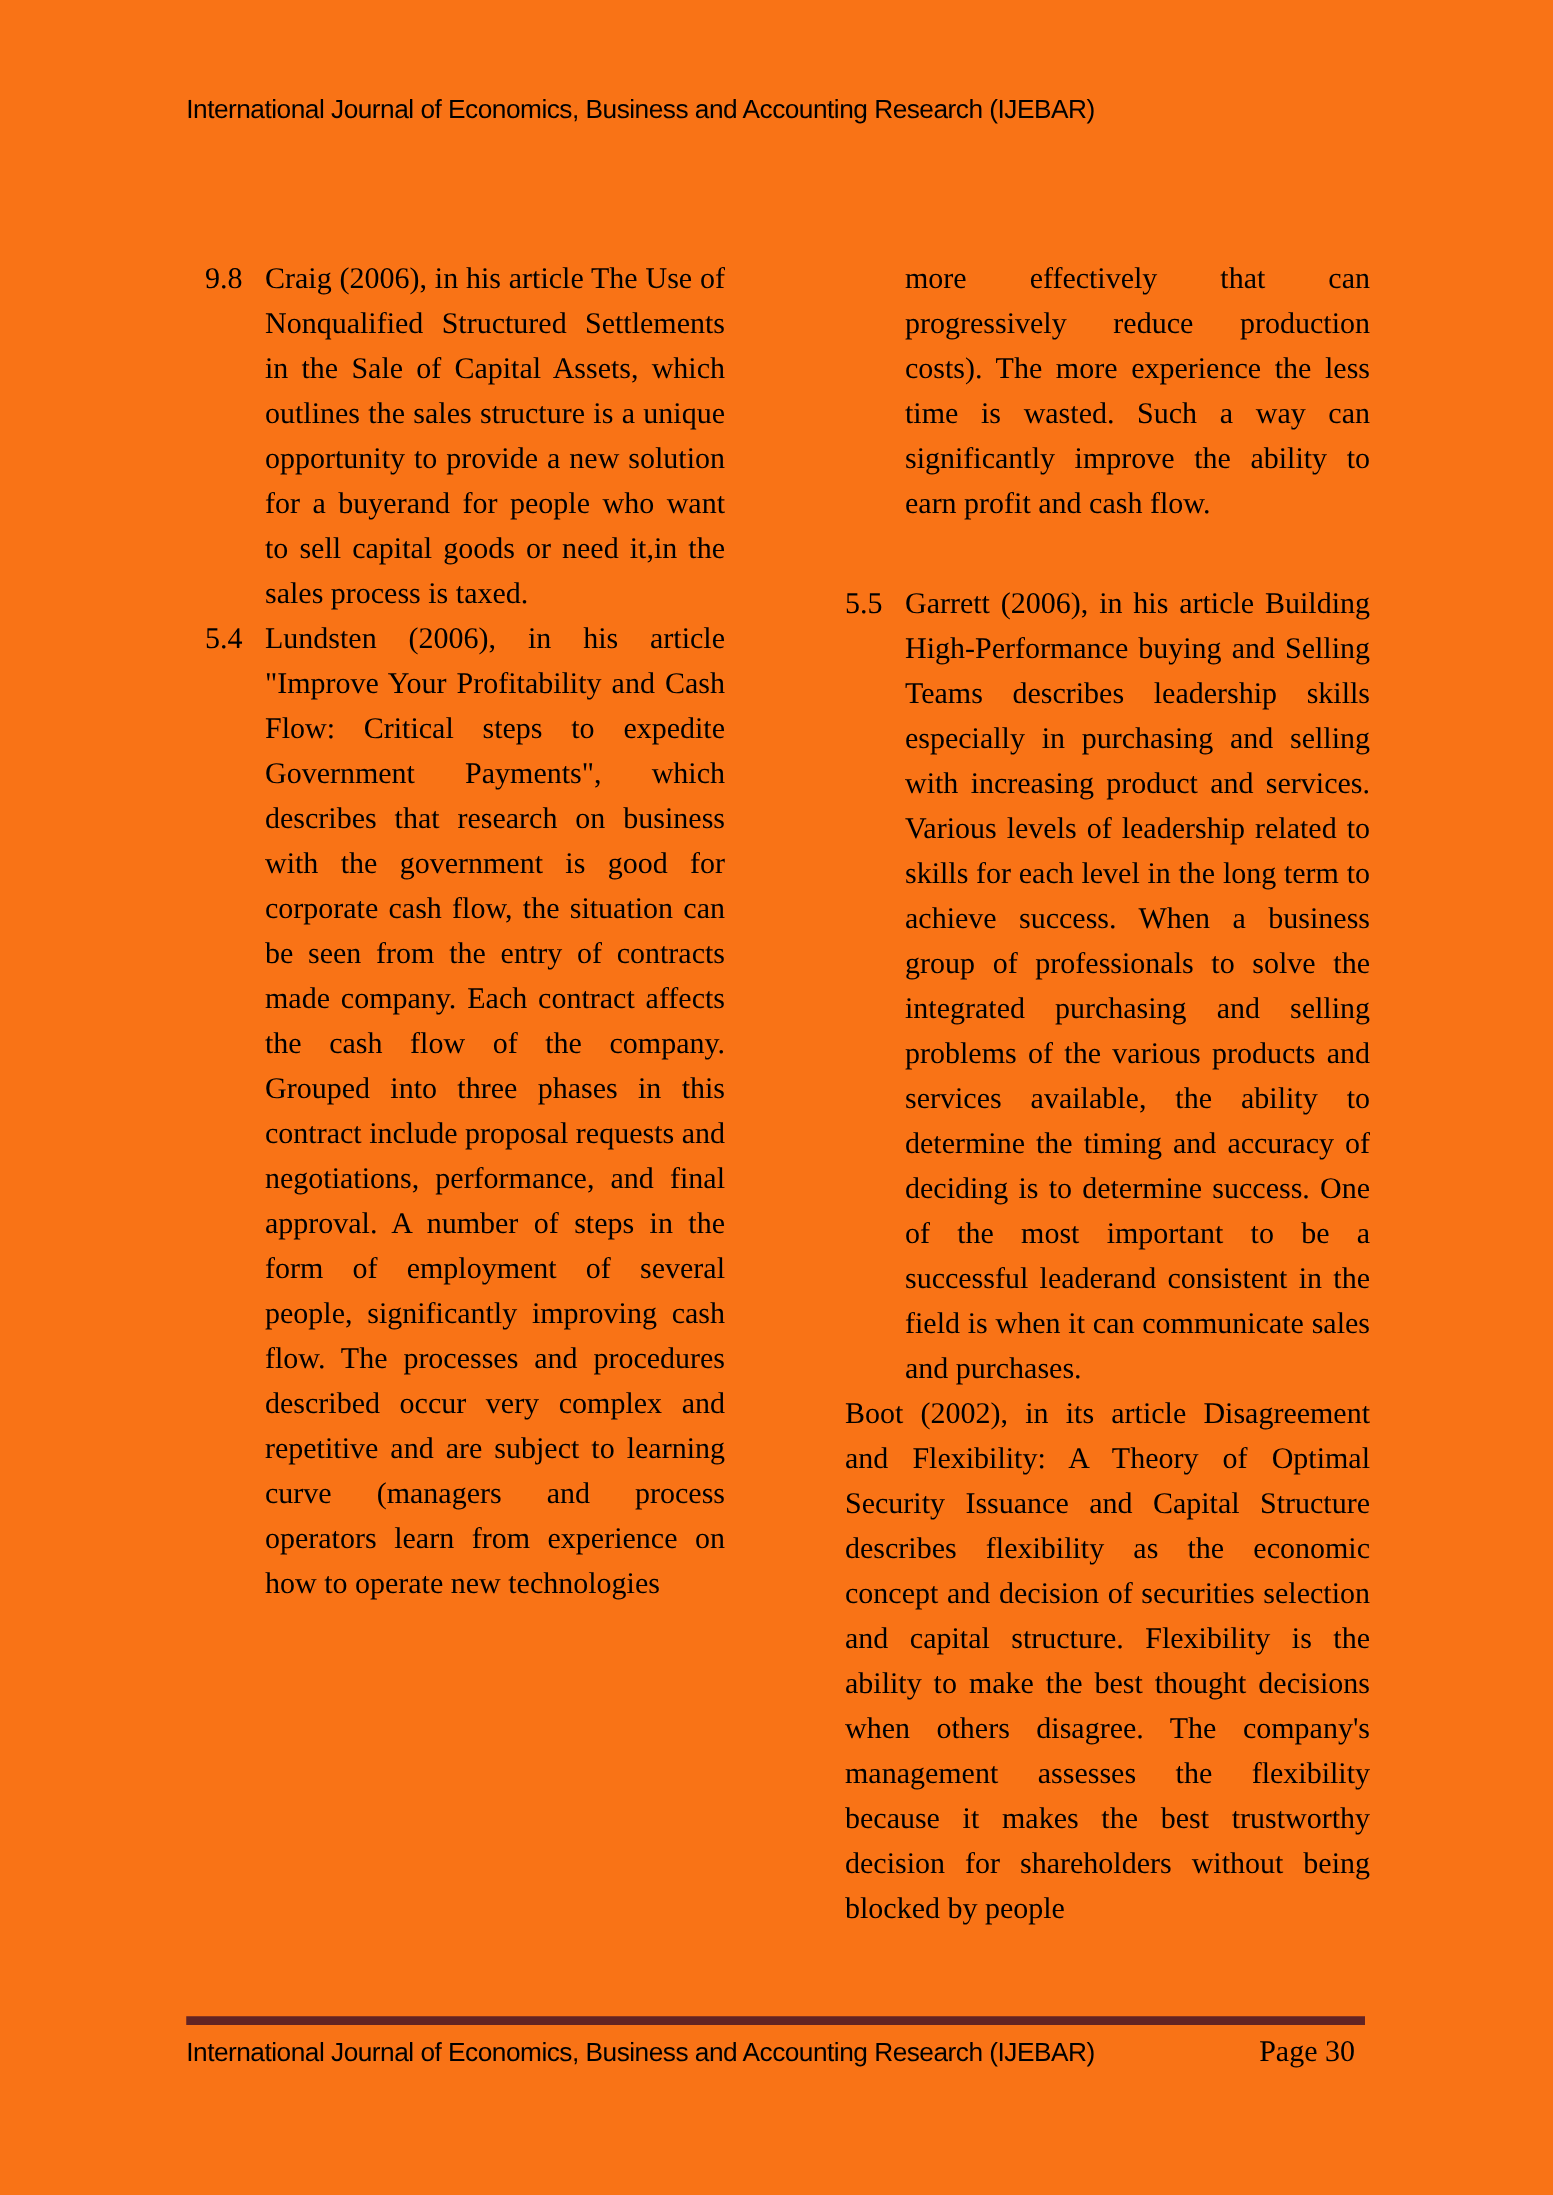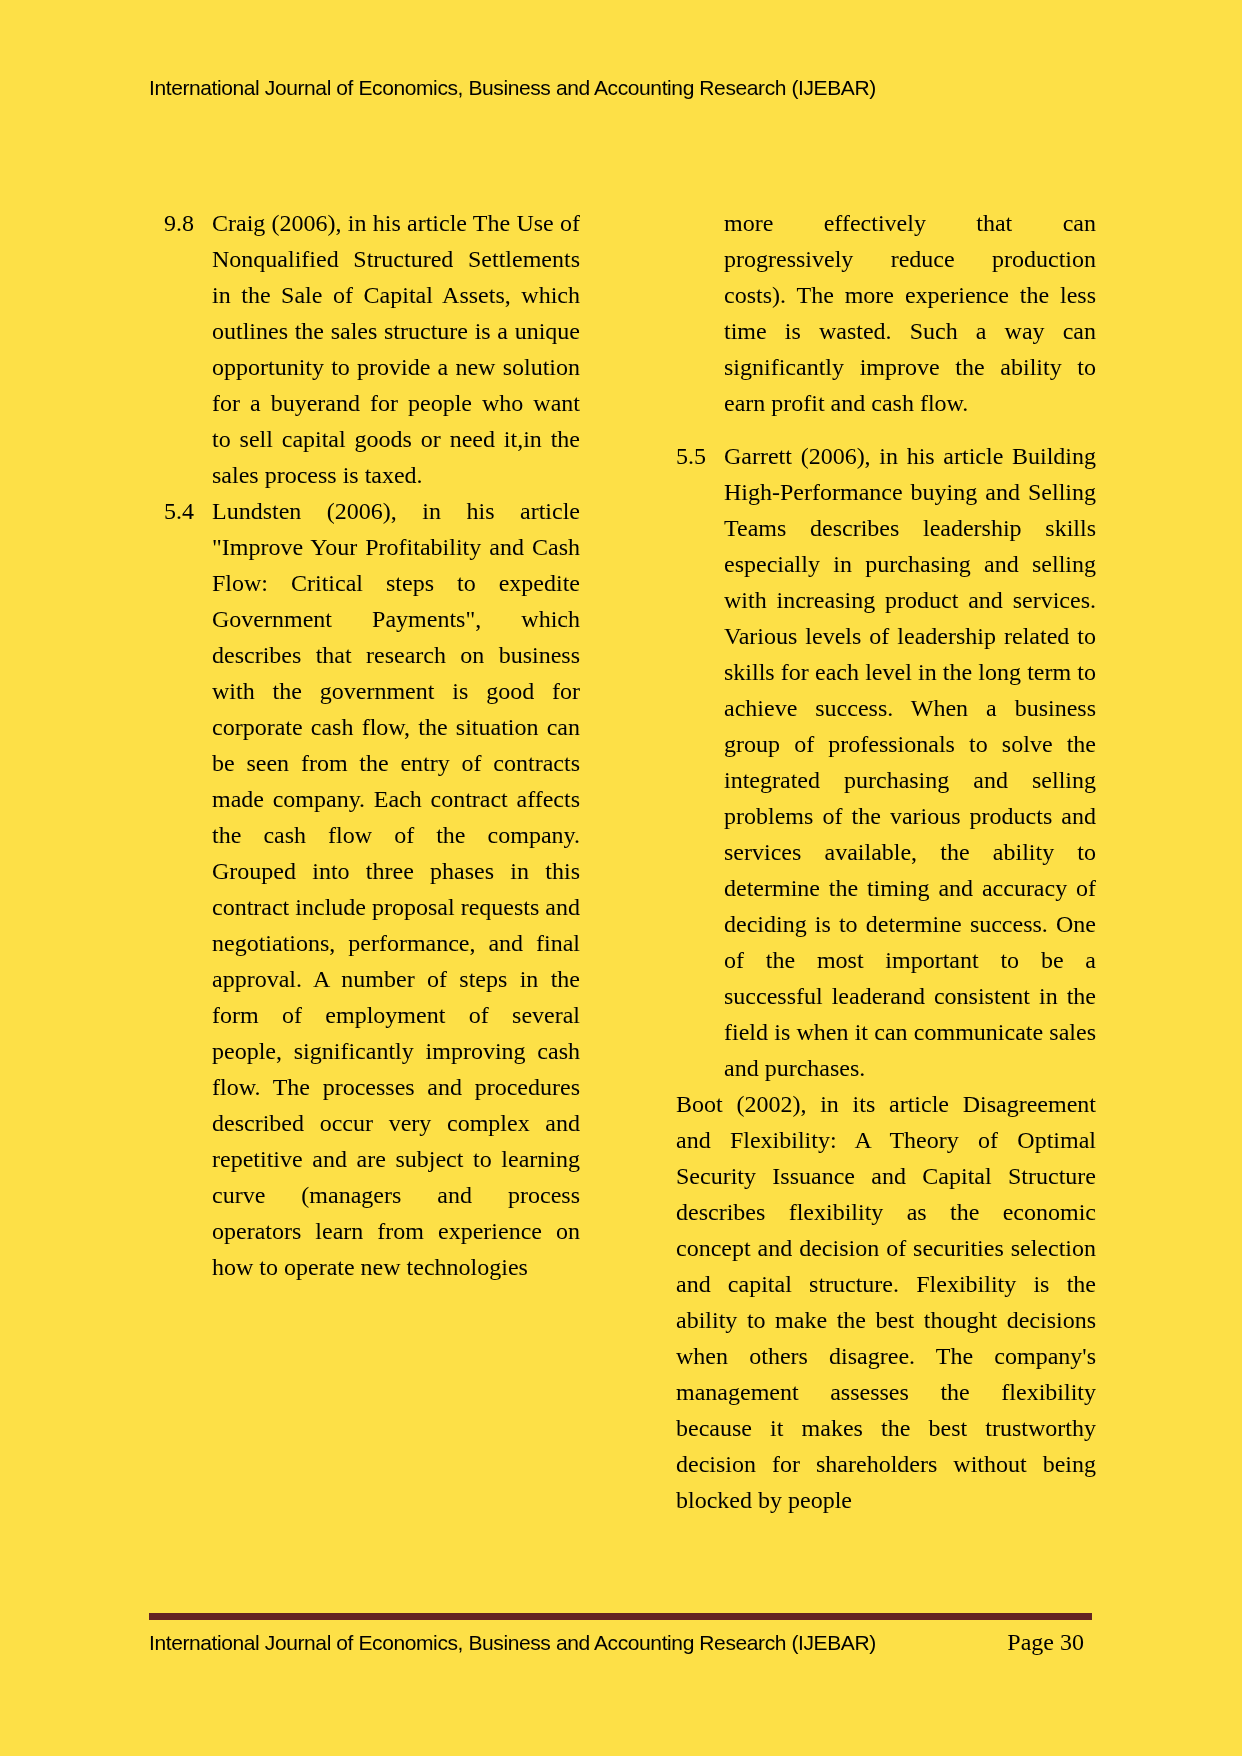--- a/index.html
+++ b/index.html
@@ -1,19 +1,19 @@
 <!DOCTYPE html>
 <html style="--link-blue: #2222dd; --rule-red: #632423;"><head>
 <meta charset="utf-8">
 <style>
   html,body{margin:0;padding:0;background:#e8e8e8;}
   .page{
     position:relative;
     width:1242px;height:1756px;
-    background:#fde047;
+    background:#f97316;
     margin:0 auto;
     overflow:hidden;
     font-family:"Liberation Serif", serif;
     color:#000;
   }
   
   .header{
     position:absolute;left:149px;top:72px;width:960px;
     font-family:"Liberation Sans", sans-serif;
     font-size:21px;line-height:31px;
@@ -40,21 +40,21 @@
   }
   .col{font-size:24px;line-height:36px;}
   .col-left{width:416px;margin-right:96px;}
   .col-right{width:420px;}
   p.intro{
     margin:0 0 0 48px;
     text-align:justify;
     text-justify:inter-word;
   }
   .item{display:flex;margin:0;}
-  .item.gap{margin-top:17px;}
+  .item.gap{margin-top:44px;}
   .item .num{flex:0 0 48px;}
   .item .itext{
     flex:1;margin:0;
     text-align:justify;
     text-justify:inter-word;
   }
   
   .footer{position:absolute;left:149px;top:1613px;width:943px;}
   .footer-rule{
     height:7px;width:100%;

